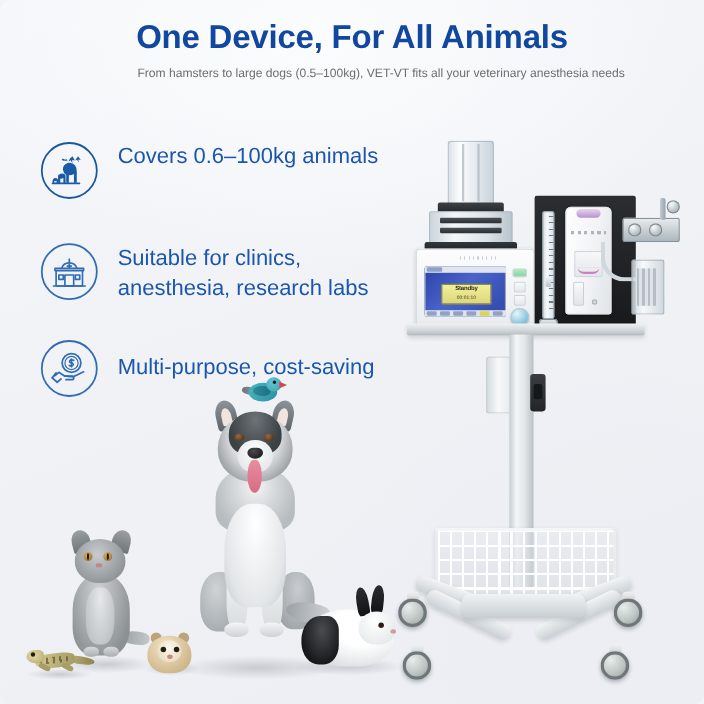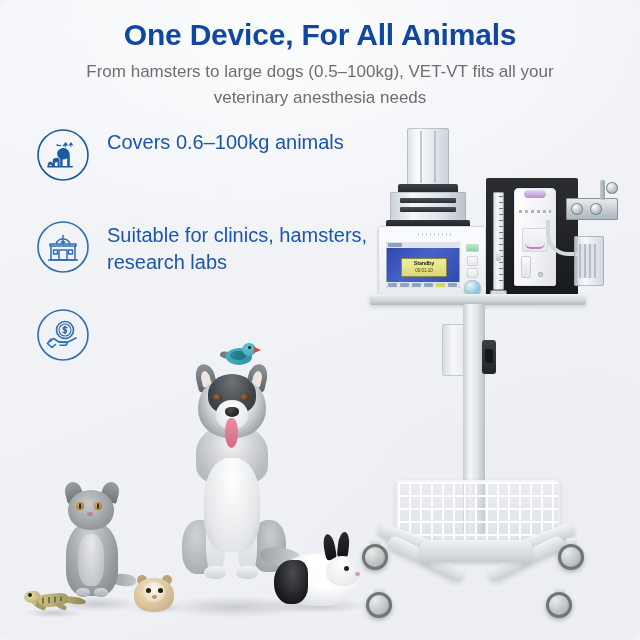--- a/index.html
+++ b/index.html
@@ -17,22 +17,22 @@
     border-radius: 10px;
   }
 
   
   .headline{
     position:absolute;left:0;top:18px;width:640px;text-align:center;
     font-size:30px;font-weight:bold;letter-spacing:-0.2px;
     color:#12479f;line-height:1.1;
   }
   .subline{
-    position:absolute;left:72px;top:59px;width:496px;text-align:center;
-    font-size:17px;color:#6e6e70;line-height:1.52;
+    position:absolute;left:72px;top:59px;width:496px;text-align:right;
+    font-size:11px;color:#6e6e70;line-height:1.52;
   }
 
   
   .feature{position:absolute;display:flex;align-items:flex-start;gap:15px;}
   .f1{left:34px;top:126px;}
   .f2{left:34px;top:218px;}
   .f3{left:34px;top:306px;}
   .ficon{width:58px;height:58px;flex:0 0 58px;}
   .ftext{
     font-size:20px;color:#1a56ad;line-height:1.33;font-weight:500;
@@ -595,39 +595,40 @@
         <path d="M25 32 h8 v10 h-8 z"></path>
         <rect x="19.5" y="32" width="4" height="4"></rect>
         <rect x="34.5" y="32" width="4" height="4"></rect>
         <path d="M29 17 v4"></path>
         <path d="M22 26 q1.6 -5 7 -5 q5.4 0 7 5"></path>
       </g>
       <g fill="#2f6cb5">
         <path d="M28.2 21.6 h1.6 v1.6 h1.6 v1.6 h-1.6 v1.6 h-1.6 v-1.6 h-1.6 v-1.6 h1.6 z"></path>
       </g>
     </svg>
-    <div class="ftext">Suitable for clinics, hamsters, research labs</div>
+    <div class="ftext">Suitable for clinics, anesthesia, research labs</div>
   </div>
 
   <div class="feature f3">
     <svg class="ficon" viewBox="0 0 58 58">
       <circle cx="29" cy="29" r="25" fill="none" stroke="#2f6cb5" stroke-width="1.6"></circle>
       <circle cx="31" cy="24" r="8.5" fill="none" stroke="#2f6cb5" stroke-width="1.6"></circle>
       <circle cx="31" cy="24" r="6" fill="none" stroke="#2f6cb5" stroke-width="1.1"></circle>
       <g fill="none" stroke="#2f6cb5" stroke-width="1.5" stroke-linecap="round">
         <path d="M31 20.5 v7"></path>
         <path d="M33 21.6 q-2.6 -1.2 -3.6 0.4 q-0.8 1.4 1.4 1.8 q2.4 0.5 1.6 2.1 q-1 1.5 -3.4 0.3"></path>
       </g>
       <g fill="none" stroke="#2f6cb5" stroke-width="1.6" stroke-linejoin="round" stroke-linecap="round">
         <path d="M16 35.5 l3.5 -3 l5.5 3.5 h6 q2 0 2 1.6 q0 1.6 -2 1.6 h-5"></path>
         <path d="M25 35.8 q7 1.6 10.5 -0.6 l6.5 -3.2"></path>
         <path d="M13.5 37.5 l3.5 -4.5"></path>
         <path d="M13.5 37.5 l4.5 4 l3.5 -3"></path>
       </g>
     </svg>
+    <div class="ftext">Multi-purpose, cost-saving</div>
   </div>
 
   <div id="device">
 
     <div class="bellows-outer"></div>
     <div class="bellows-mid"></div>
     <div class="bellows-base">
         <i></i>
         <i></i>
       </div>

